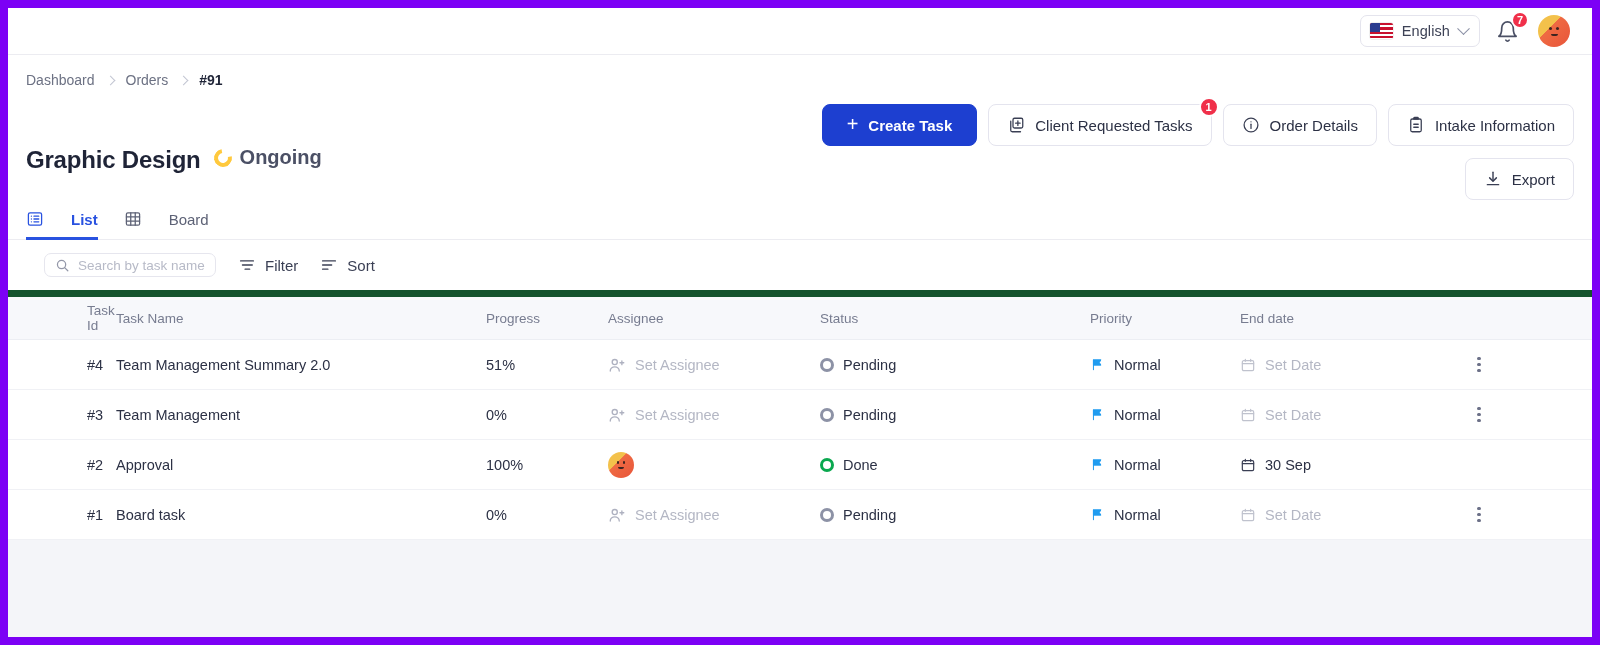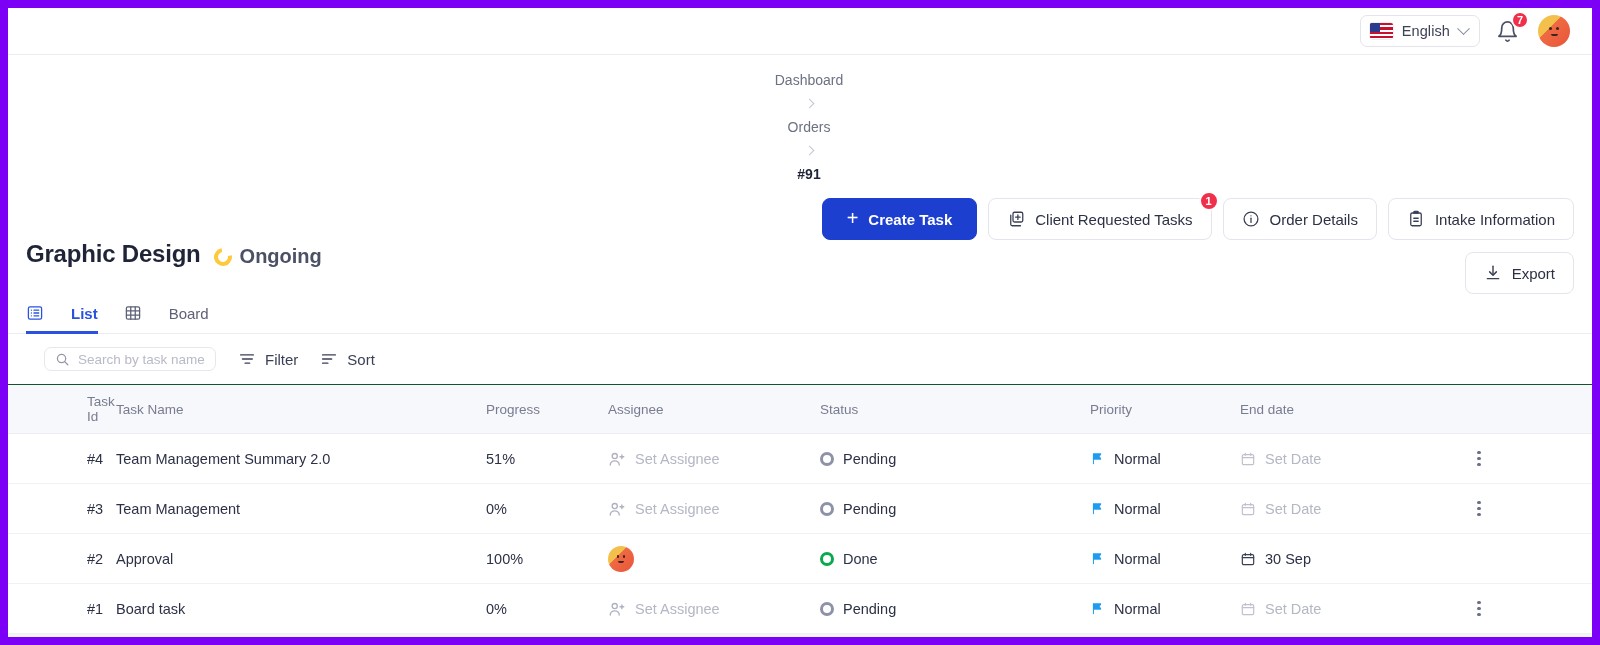--- a/index.html
+++ b/index.html
@@ -138,21 +138,20 @@
   .avatar.sm .e2 { left: 14.5px; }
   .avatar.sm .mouth { left: 10px; top: 15px; width: 5.8px; height: 2px; }
 
   
   .breadcrumb {
     padding: 17px 0 0 18px;
     display: flex;
     align-items: center;
     gap: 12px;
     font-size: 14px;
-    flex-direction: column;
   }
   .bc-link { color: #6c7183; cursor: pointer; }
   .bc-sep {
     width: 7px; height: 7px;
     border-right: 1.5px solid #c2c5d2;
     border-bottom: 1.5px solid #c2c5d2;
     transform: rotate(-45deg);
   }
   .bc-current { color: #1f2437; font-weight: bold; }
 
@@ -160,21 +159,21 @@
   .headrow {
     position: relative;
     padding: 0 18px;
     height: 112px;
   }
   .title-block {
     position: absolute;
     left: 18px;
     top: 58px;
     display: flex;
-    align-items: flex-end;
+    align-items: flex-start;
     gap: 13px;
   }
   .page-title {
     font-size: 24px;
     font-weight: bold;
     color: #1f2437;
     letter-spacing: -.2px;
   }
   .status-chip {
     display: flex;
@@ -314,21 +313,21 @@
     gap: 9px;
     font-size: 15px;
     color: #3a3f54;
     cursor: pointer;
   }
 
   
   .table { width: 100%; flex: 1; display: flex; flex-direction: column; }
   .thead {
     background: #f7f8fb;
-    border-top: 1px solid #14532d;
+    border-top: 7px solid #14532d;
     border-bottom: 1px solid #eceef3;
     height: 50px;
     display: flex;
     align-items: center;
   }
   .trow {
     height: 50px;
     display: flex;
     align-items: center;
     border-bottom: 1px solid #f0f1f5;

